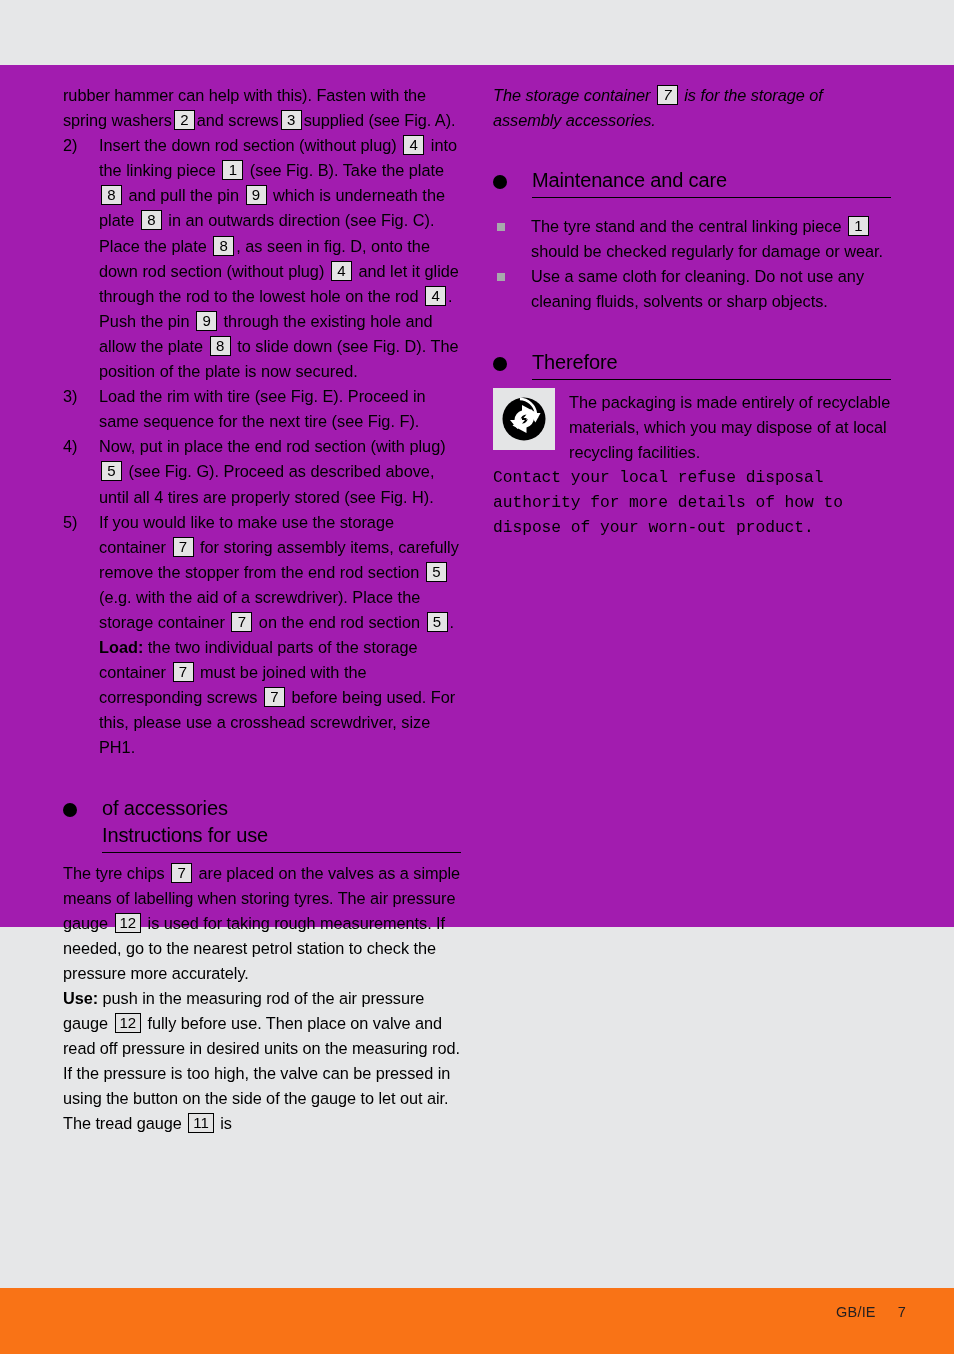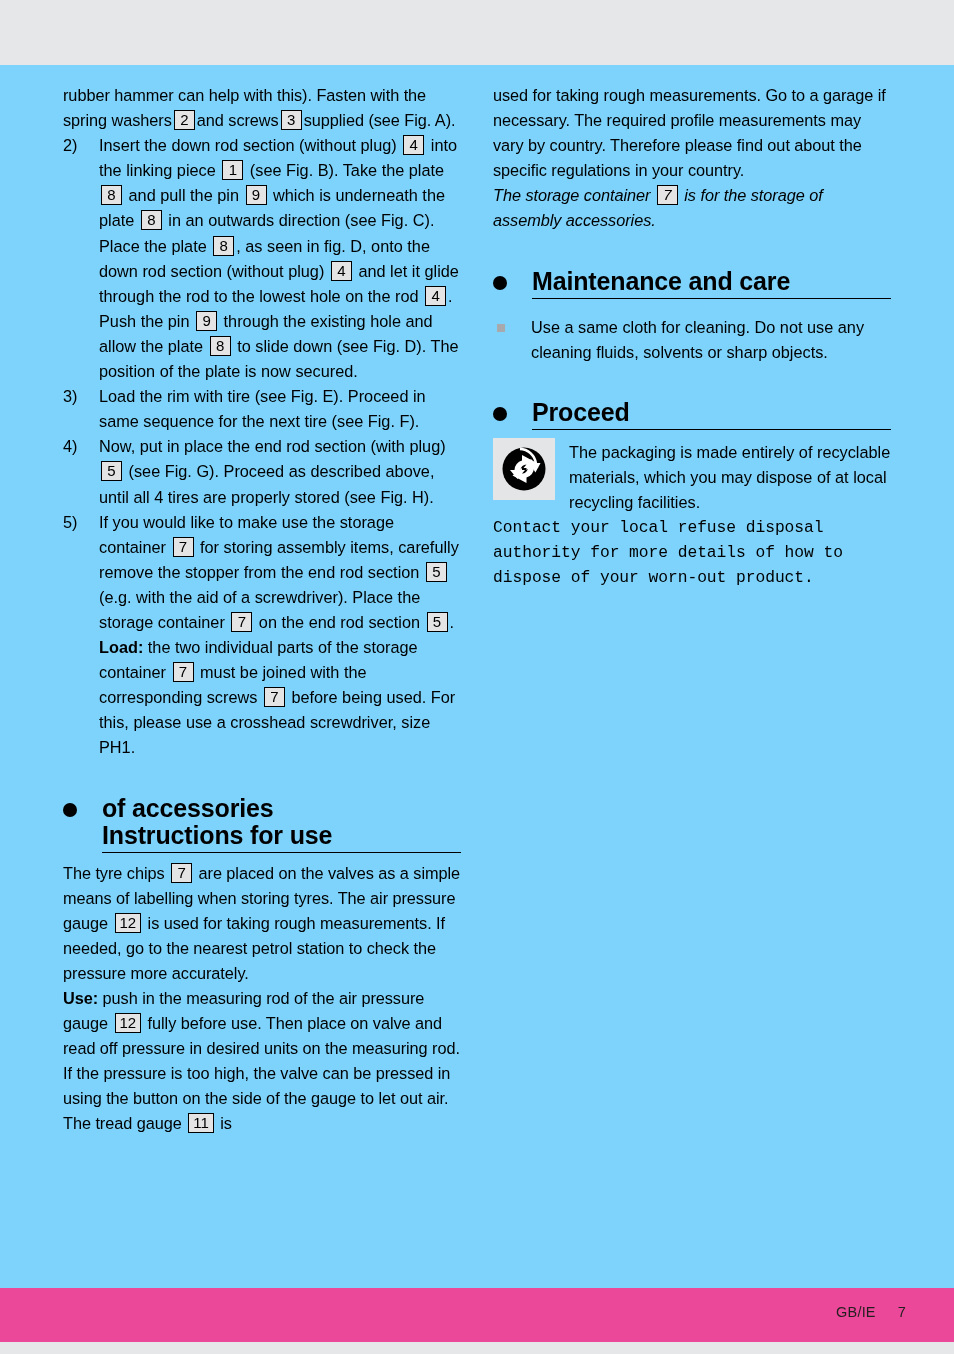--- a/index.html
+++ b/index.html
@@ -11,22 +11,22 @@
     height: 1354px;
     background: #e6e7e8;
     font-family: "Liberation Sans", sans-serif;
     overflow: hidden;
   }
   .page {
     position: absolute;
     left: 0;
     top: 65px;
     width: 954px;
-    height: 1223px;
-    background: #7dd3fc;
+    height: 862px;
+    background: #a21caf;
   }
   .columns {
     position: absolute;
     left: 0;
     top: 0;
     width: 954px;
     display: flex;
     flex-direction: row;
     gap: 32px;
     padding: 18px 48px 0 63px;
@@ -92,23 +92,23 @@
   .heading .dot {
     position: absolute;
     left: 0;
     top: 8px;
     width: 14px;
     height: 14px;
     background: #000;
     border-radius: 50%;
   }
   .heading .htext {
-    font-size: 25px;
+    font-size: 20px;
     line-height: 27px;
-    font-weight: bold;
+    font-weight: normal;
     letter-spacing: -0.15px;
     display: block;
   }
   .heading .rule {
     border: 0;
     border-top: 1.6px solid #000;
     margin: 3px 0 0 0;
     width: 100%;
   }
   .heading.h-disposal .rule { width: 100%; }
@@ -162,22 +162,22 @@
   }
 
   .spacer-para { margin-top: 0; font-style: italic; }
 
   
   .footer {
     position: absolute;
     left: 0;
     top: 1288px;
     width: 954px;
-    height: 54px;
-    background: #ec4899;
+    height: 66px;
+    background: #f97316;
   }
   .footer-inner {
     position: absolute;
     right: 48px;
     top: 16px;
     font-size: 14.5px;
     color: #231f20;
     letter-spacing: 0.2px;
   }
   .footer-inner .pg { margin-left: 22px; }
@@ -225,40 +225,43 @@
       </div>
 
       <div class="txt">The tyre chips <span class="ref">7</span> are placed on the valves as a simple means of labelling when storing tyres. The air pressure gauge <span class="ref">12</span> is used for taking rough measurements. If needed, go to the nearest petrol station to check the pressure more accurately. </div>
 
       <div class="txt"><b class="bold">Use:</b> <span>push in the measuring rod of the air pressure gauge <span class="ref">12</span> fully before use. Then place on valve and read off pressure in desired units on the measuring rod. If the pressure is too high, the valve can be pressed in using the button on the side of the gauge to let out air. The tread gauge <span class="ref">11</span> is </span></div>
 
     </div>
 
     <div class="col">
 
-      <div class="txt">used for taking rough measurements. Go to a garage if necessary. The required profile measurements may vary by country. Therefore please find out about the specific regulations in your country. </div>
 
       <div class="txt spacer-para">The storage container <span class="ref">7</span> is for the storage of assembly accessories. </div>
 
       <div class="heading">
         <span class="dot"></span>
         <span class="htext">Maintenance and care</span>
         <hr class="rule">
       </div>
 
       <ul class="sqlist">
         <li>
           <span class="sq"></span>
+          <span>The tyre stand and the central linking piece <span class="ref">1</span> should be checked regularly for damage or wear. </span>
+        </li>
+        <li>
+          <span class="sq"></span>
           <span>Use a same cloth for cleaning. Do not use any cleaning fluids, solvents or sharp objects. </span>
         </li>
       </ul>
 
       <div class="heading h-disposal">
         <span class="dot"></span>
-        <span class="htext">Proceed</span>
+        <span class="htext">Therefore</span>
         <hr class="rule">
       </div>
 
       <div class="disposal-block">
         <div class="icon-box">
           <svg width="50" height="50" viewBox="0 0 100 100" aria-hidden="true">
             <circle cx="50" cy="50" r="43" fill="#000"></circle>
             <path d="M50 14 A36 36 0 0 1 84 44 L72 44 L86 66 L98 44 L90 44 A42 42 0 0 0 50 8 Z" fill="#fff" transform="translate(-8,2) scale(0.86) translate(8,-2)"></path>
             <path fill="#fff" d="M46 22 L46 33 A20 20 0 0 0 31 52 L22 52 L37 70 L52 52 L43 52 A12 12 0 0 1 55 41 L55 52 L74 37 Z"></path>
             <path fill="#fff" d="M55 78 L55 67 A20 20 0 0 0 70 48 L79 48 L64 30 L49 48 L58 48 A12 12 0 0 1 46 59 L46 48 L27 63 Z"></path>

